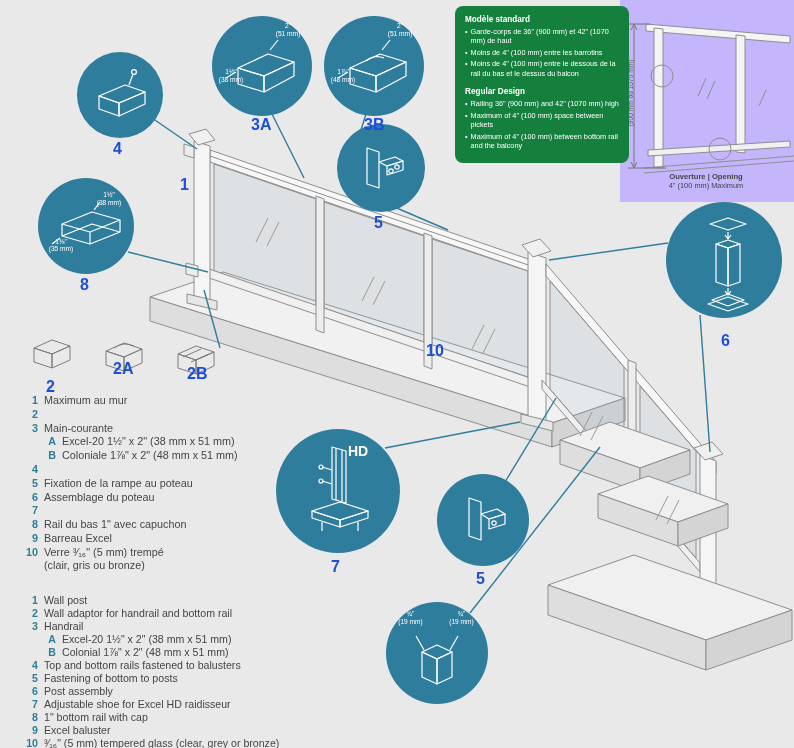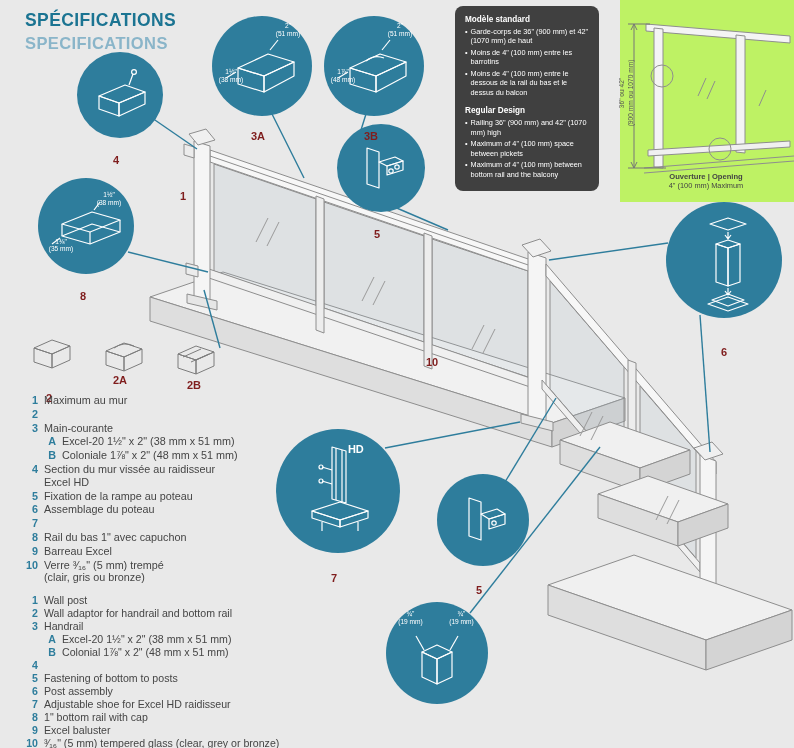--- a/index.html
+++ b/index.html
@@ -5,62 +5,58 @@
   html,body{margin:0;padding:0;}
   .page{position:relative;width:794px;height:748px;background:#e9e9e9;overflow:hidden;
         font-family:"Liberation Sans",sans-serif;color:#454545;}
   
   .titleblock{position:absolute;left:25px;top:10px;z-index:6;}
   .title-fr{font-size:17.5px;font-weight:bold;color:#1b7492;letter-spacing:.4px;}
   .title-en{font-size:16.5px;font-weight:bold;color:#8ab5c9;letter-spacing:.4px;margin-top:3px;}
   
   svg.art{position:absolute;left:0;top:0;z-index:1;}
   
-  .spec-box{position:absolute;left:455px;top:6px;width:144px;box-sizing:border-box;
-            background:#404040;border-radius:8px;padding:9px 10px 10px 10px;color:#fff;z-index:4;}
+  .spec-box{position:absolute;left:455px;top:6px;width:174px;box-sizing:border-box;
+            background:#15803d;border-radius:8px;padding:9px 10px 10px 10px;color:#fff;z-index:4;}
   .spec-title{font-size:8.2px;font-weight:bold;margin-bottom:3px;}
   .spec-title.en{margin-top:9px;}
   .spec-item{display:flex;font-size:7.3px;line-height:1.3;margin-bottom:2px;}
   .spec-item::before{content:"•";margin-right:3px;}
   
-  .inset{position:absolute;left:620px;top:0;width:174px;height:202px;background:#bef264;z-index:2;}
+  .inset{position:absolute;left:620px;top:0;width:174px;height:202px;background:#c4b5fd;z-index:2;}
   .inset svg{position:absolute;left:0;top:0;}
   .rot-label{position:absolute;left:-60px;top:82px;width:138px;height:22px;transform:rotate(-90deg);
              font-size:6.6px;line-height:1.35;color:#555;text-align:center;white-space:pre-line;}
   .opening{position:absolute;left:20px;top:172px;width:132px;text-align:center;color:#444;}
   .opening-label{font-size:7.6px;font-weight:bold;}
   .opening-value{font-size:7.4px;}
   
   .bubble{position:absolute;border-radius:50%;background:#2e7d9c;z-index:3;}
   .bubble svg{position:absolute;left:0;top:0;width:100%;height:100%;}
   .dim{position:absolute;color:#fff;font-size:6.6px;line-height:1.18;text-align:center;white-space:pre-line;}
-  .hd{position:absolute;left:58%;top:11%;color:#fff;font-weight:bold;font-size:11px;}
-  .blabel{position:absolute;font-size:11px;font-weight:bold;color:#7f1d1d;z-index:5;margin-top:14px;}
+  .hd{position:absolute;left:58%;top:11%;color:#fff;font-weight:bold;font-size:14px;}
+  .blabel{position:absolute;font-size:16px;font-weight:bold;color:#1d4ed8;z-index:5;}
   
   .part{position:absolute;z-index:2;}
   
   .legend{position:absolute;z-index:5;}
   .legend-fr{left:20px;top:394px;width:322px;}
   .legend-en{left:20px;top:594px;width:344px;}
   .lrow{display:flex;align-items:flex-start;}
   .legend-fr .lrow{font-size:10.8px;line-height:12.8px;margin-bottom:1px;}
   .legend-en .lrow{font-size:10.6px;line-height:12.6px;margin-bottom:.4px;}
   .lnum{color:#2e7d9c;font-weight:bold;width:18px;text-align:right;margin-right:6px;flex:none;}
   .lrow.sub .lnum{width:36px;}
   .ltext{white-space:pre-line;}
 </style>
 </head>
 <body>
 
 <div class="page">
 
-  <div class="titleblock">
-    <div class="title-fr">SPÉCIFICATIONS</div>
-    <div class="title-en">SPECIFICATIONS</div>
-  </div>
 
   <svg class="art" width="794" height="748" viewBox="0 0 794 748">
     <g stroke="#8e8e8e" stroke-width="1" fill="none" stroke-linejoin="round">
 
       <path d="M150,297 L223,272 L625,398 L552,423 Z" fill="#f1f1f1"></path>
       <path d="M150,297 L552,423 L552,447 L150,321 Z" fill="#dedede"></path>
       <path d="M552,423 L625,398 L625,421 L552,447 Z" fill="#d4d4d4"></path>
 
       <path d="M214,164 L316,199 L316,306 L214,271 Z" fill="rgba(165,188,198,0.16)"></path>
       <path d="M324,202 L424,236 L424,342 L324,308 Z" fill="rgba(165,188,198,0.16)"></path>
@@ -367,22 +363,20 @@
     <div class="lrow sub">
         <span class="lnum">A</span>
         <span class="ltext">Excel-20 1½" x 2" (38 mm x 51 mm)</span>
       </div>
     <div class="lrow sub">
         <span class="lnum">B</span>
         <span class="ltext">Coloniale 1⅞" x 2" (48 mm x 51 mm)</span>
       </div>
     <div class="lrow">
         <span class="lnum">4</span>
-        <span class="ltext">Section du mur vissée au raidisseur
-Excel HD</span>
       </div>
     <div class="lrow">
         <span class="lnum">5</span>
         <span class="ltext">Fixation de la rampe au poteau</span>
       </div>
     <div class="lrow">
         <span class="lnum">6</span>
         <span class="ltext">Assemblage du poteau</span>
       </div>
     <div class="lrow">
@@ -419,20 +413,21 @@
     <div class="lrow sub">
         <span class="lnum">A</span>
         <span class="ltext">Excel-20 1½" x 2" (38 mm x 51 mm)</span>
       </div>
     <div class="lrow sub">
         <span class="lnum">B</span>
         <span class="ltext">Colonial 1⅞" x 2" (48 mm x 51 mm)</span>
       </div>
     <div class="lrow">
         <span class="lnum">4</span>
+        <span class="ltext">Top and bottom rails fastened to balusters</span>
       </div>
     <div class="lrow">
         <span class="lnum">5</span>
         <span class="ltext">Fastening of bottom to posts</span>
       </div>
     <div class="lrow">
         <span class="lnum">6</span>
         <span class="ltext">Post assembly</span>
       </div>
     <div class="lrow">

